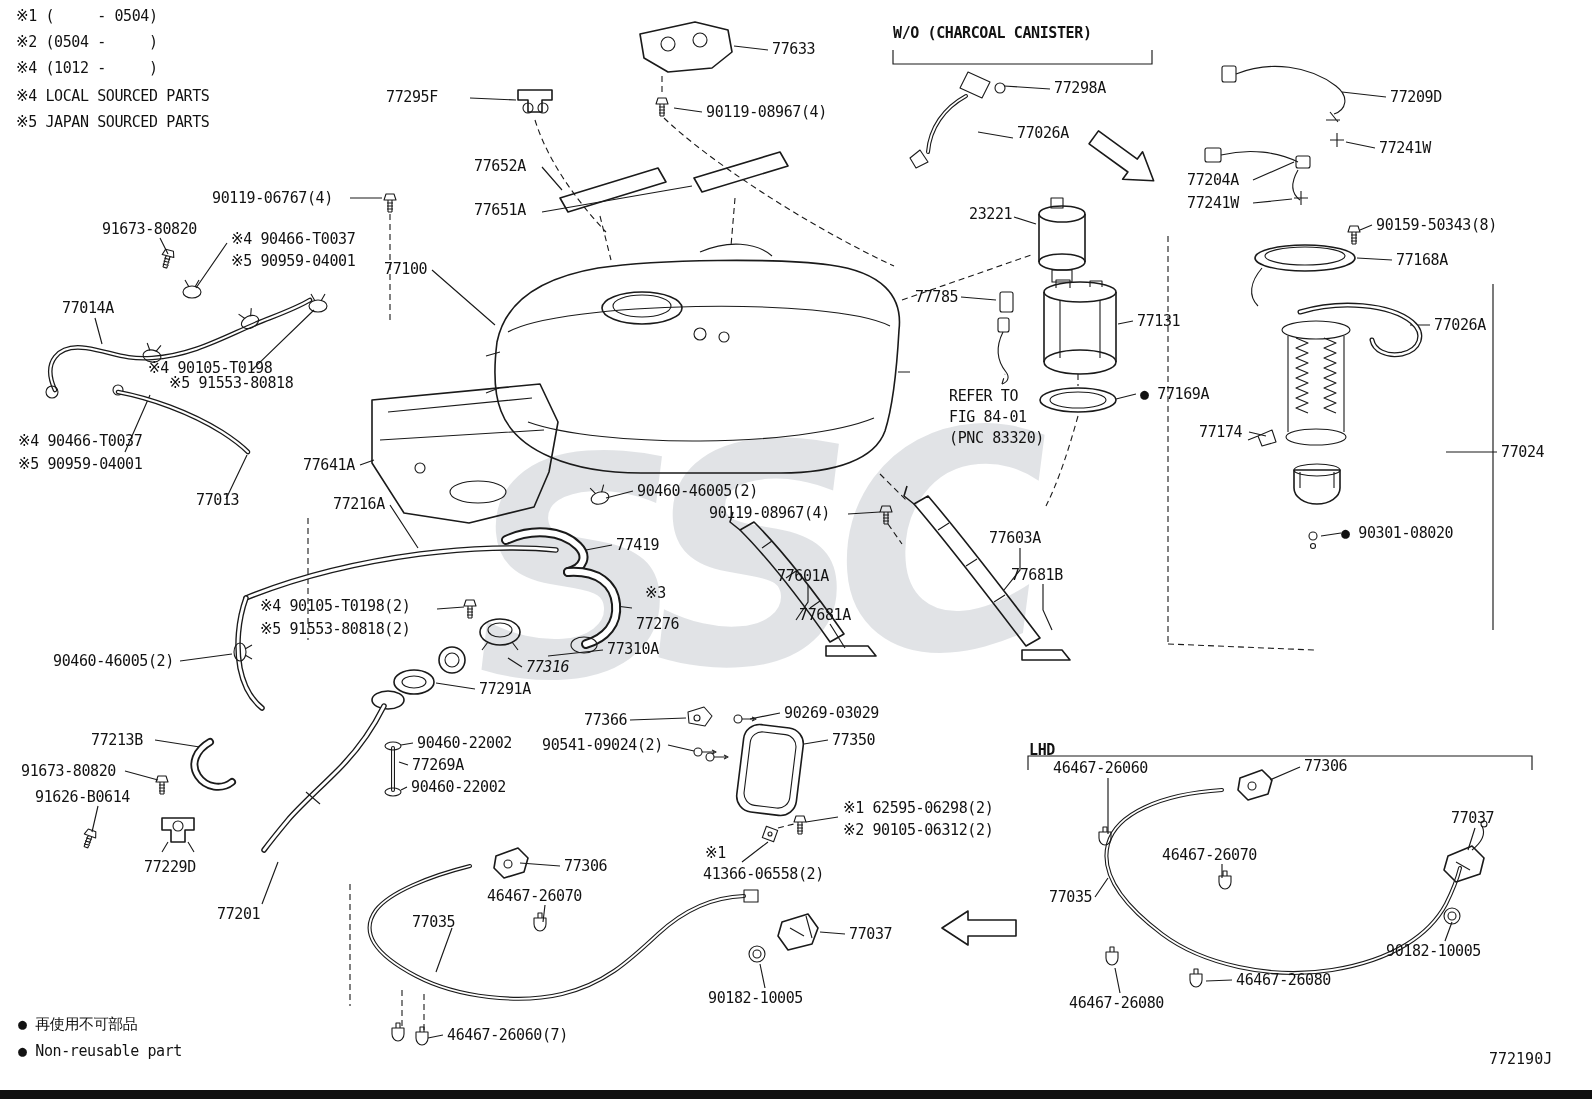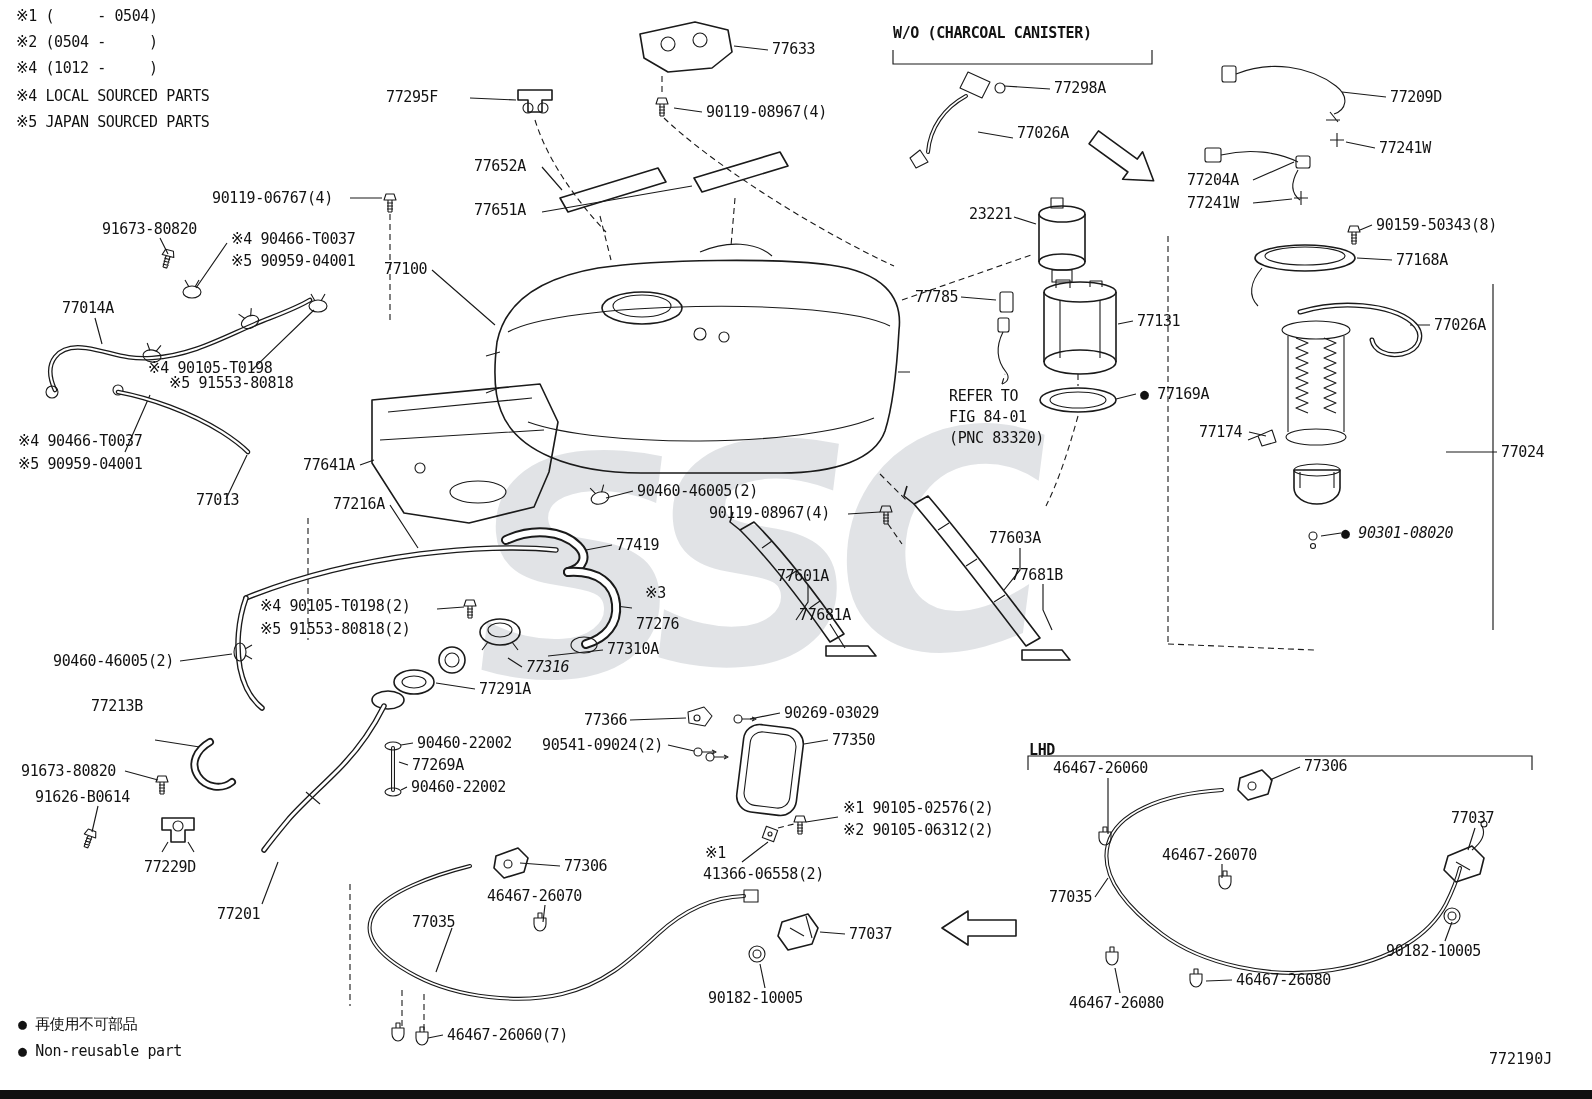--- a/index.html
+++ b/index.html
@@ -365,50 +365,50 @@
       <div class="label k-part" style="left: 645px; top: 585px;">※3</div>
       <div class="label k-part" style="left: 636px; top: 600px; margin-top: 16px;">77276</div>
       <div class="label k-part" style="left: 260px; top: 598px;">※4 90105-T0198(2)</div>
       <div class="label k-part" style="left: 260px; top: 621px;">※5 91553-80818(2)</div>
       <div class="label k-part" style="left: 607px; top: 641px;">77310A</div>
       <div class="label k-part" style="left: 526px; top: 659px; font-style: italic;">77316</div>
       <div class="label k-part" style="left: 53px; top: 653px;">90460-46005(2)</div>
       <div class="label k-part" style="left: 479px; top: 681px;">77291A</div>
       <div class="label k-part" style="left: 584px; top: 712px;">77366</div>
       <div class="label k-part" style="left: 784px; top: 705px;">90269-03029</div>
-      <div class="label k-part" style="left: 91px; top: 698px; text-align: right;">77213B</div>
+      <div class="label k-part" style="left: 91px; top: 732px; text-align: right;">77213B</div>
       <div class="label k-part" style="left: 417px; top: 735px;">90460-22002</div>
       <div class="label k-part" style="left: 542px; top: 737px;">90541-09024(2)</div>
       <div class="label k-part" style="left: 412px; top: 757px;">77269A</div>
       <div class="label k-part" style="left: 832px; top: 732px;">77350</div>
       <div class="label k-part" style="left: 21px; top: 763px;">91673-80820</div>
       <div class="label k-part" style="left: 411px; top: 779px;">90460-22002</div>
       <div class="label k-part" style="left: 35px; top: 789px;">91626-B0614</div>
-      <div class="label k-part" style="left: 843px; top: 800px;">※1 90105-02576(2)</div>
+      <div class="label k-part" style="left: 843px; top: 800px;">※1 62595-06298(2)</div>
       <div class="label k-part" style="left: 843px; top: 822px;">※2 90105-06312(2)</div>
       <div class="label k-part" style="left: 144px; top: 859px;">77229D</div>
       <div class="label k-part" style="left: 705px; top: 845px;">※1</div>
       <div class="label k-part" style="left: 703px; top: 866px;">41366-06558(2)</div>
       <div class="label k-part" style="left: 564px; top: 858px;">77306</div>
       <div class="label k-part" style="left: 487px; top: 888px;">46467-26070</div>
       <div class="label k-part" style="left: 217px; top: 906px;">77201</div>
       <div class="label k-part" style="left: 412px; top: 914px;">77035</div>
       <div class="label k-part" style="left: 849px; top: 926px;">77037</div>
       <div class="label k-part" style="left: 708px; top: 990px;">90182-10005</div>
       <div class="label k-part" style="left: 447px; top: 1027px;">46467-26060(7)</div>
       <div class="label k-header" style="left: 1029px; top: 742px;">LHD</div>
       <div class="label k-part" style="left: 1053px; top: 760px;">46467-26060</div>
       <div class="label k-part" style="left: 1304px; top: 758px;">77306</div>
       <div class="label k-part" style="left: 1162px; top: 847px;">46467-26070</div>
       <div class="label k-part" style="left: 1451px; top: 810px;">77037</div>
       <div class="label k-part" style="left: 1049px; top: 889px;">77035</div>
       <div class="label k-part" style="left: 1386px; top: 943px;">90182-10005</div>
       <div class="label k-part" style="left: 1236px; top: 972px;">46467-26080</div>
       <div class="label k-part" style="left: 1069px; top: 995px;">46467-26080</div>
-      <div class="label k-part" style="left: 1341px; top: 525px; font-style: italic;">● 90301-08020</div>
+      <div class="label k-part" style="left: 1341px; top: 525px;">● 90301-08020</div>
       <div class="label k-footnote" style="left: 18px; top: 1016px;">● 再使用不可部品</div>
       <div class="label k-footnote" style="left: 18px; top: 1043px;">● Non-reusable part</div>
       <div class="label k-docid" style="left: 1489px; top: 1051px;">772190J</div>
     </div>
 
 <div class="bottom-bar"></div>
 
 </div>
 
 </body></html>

